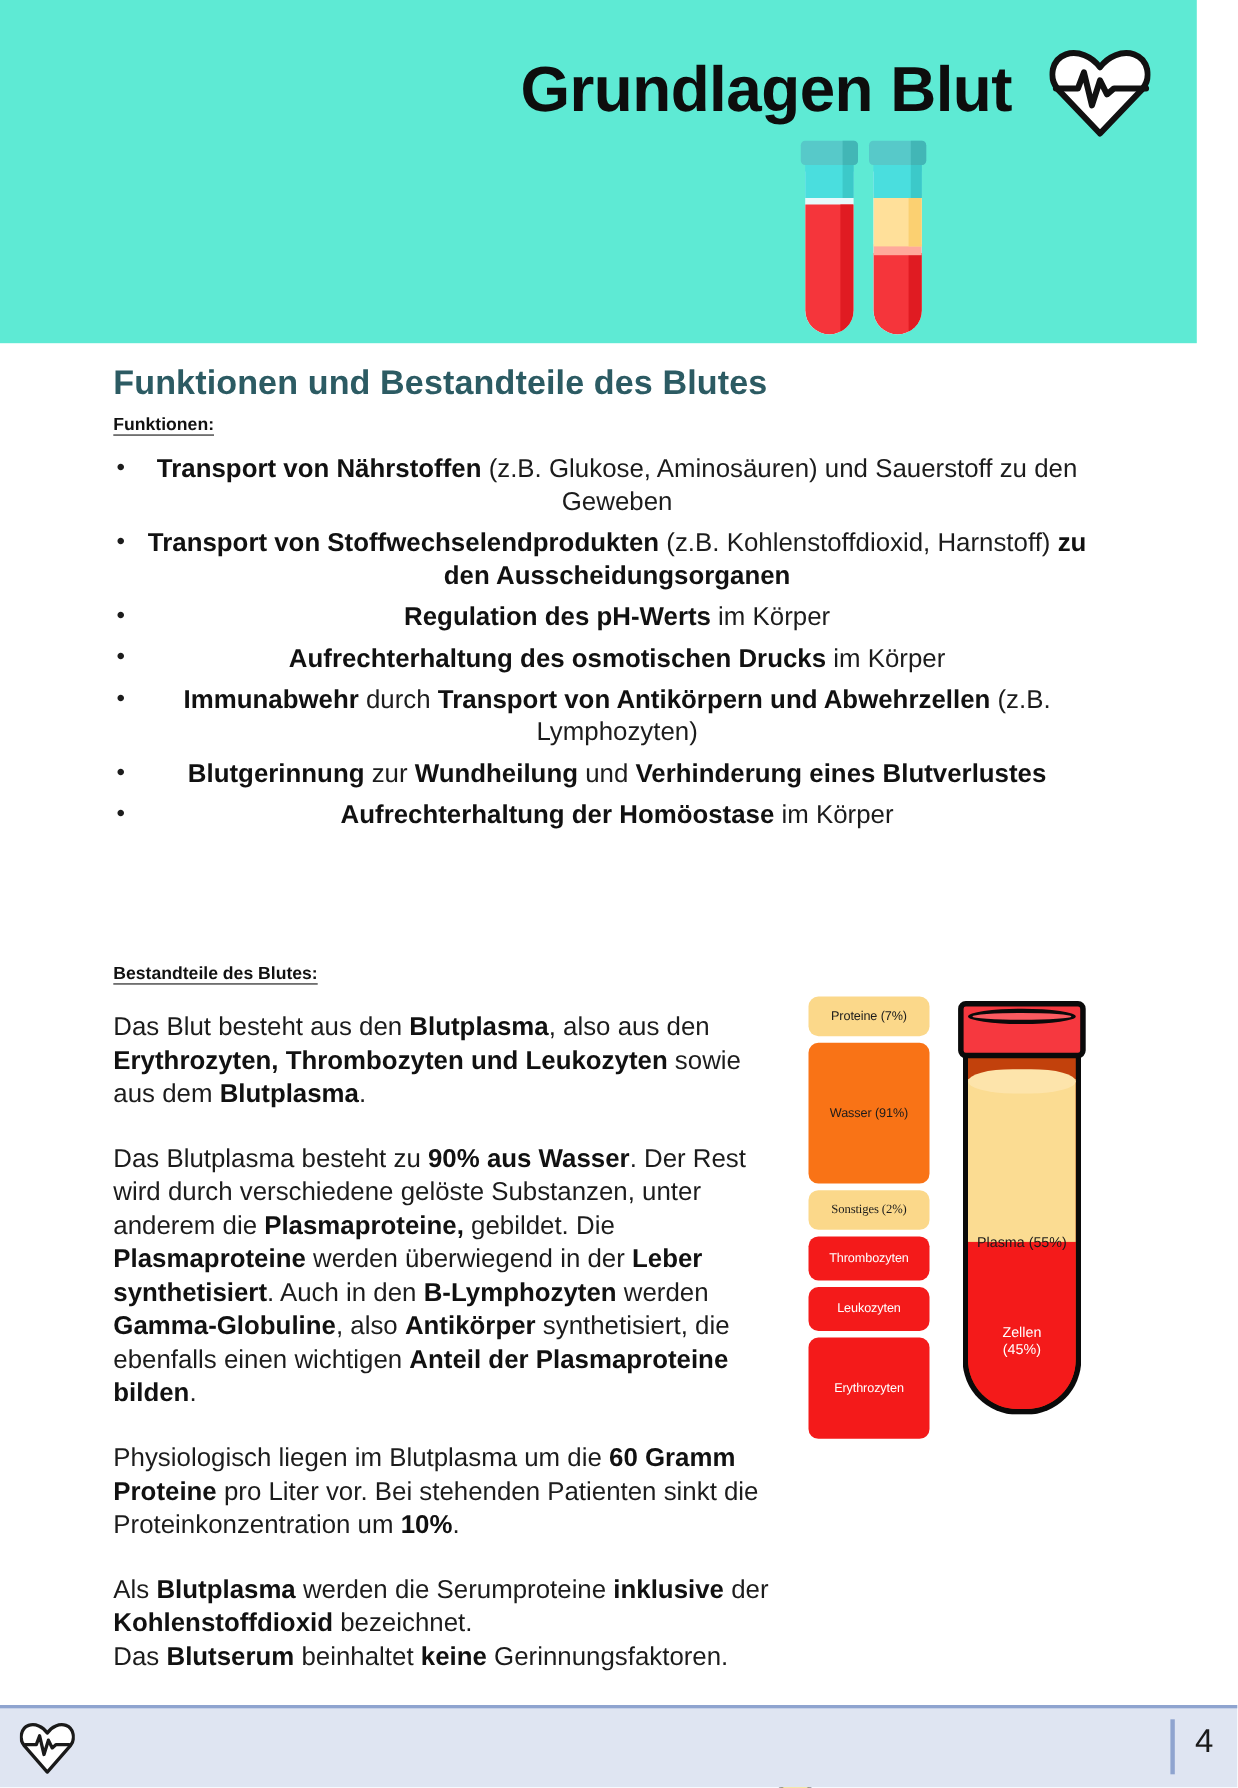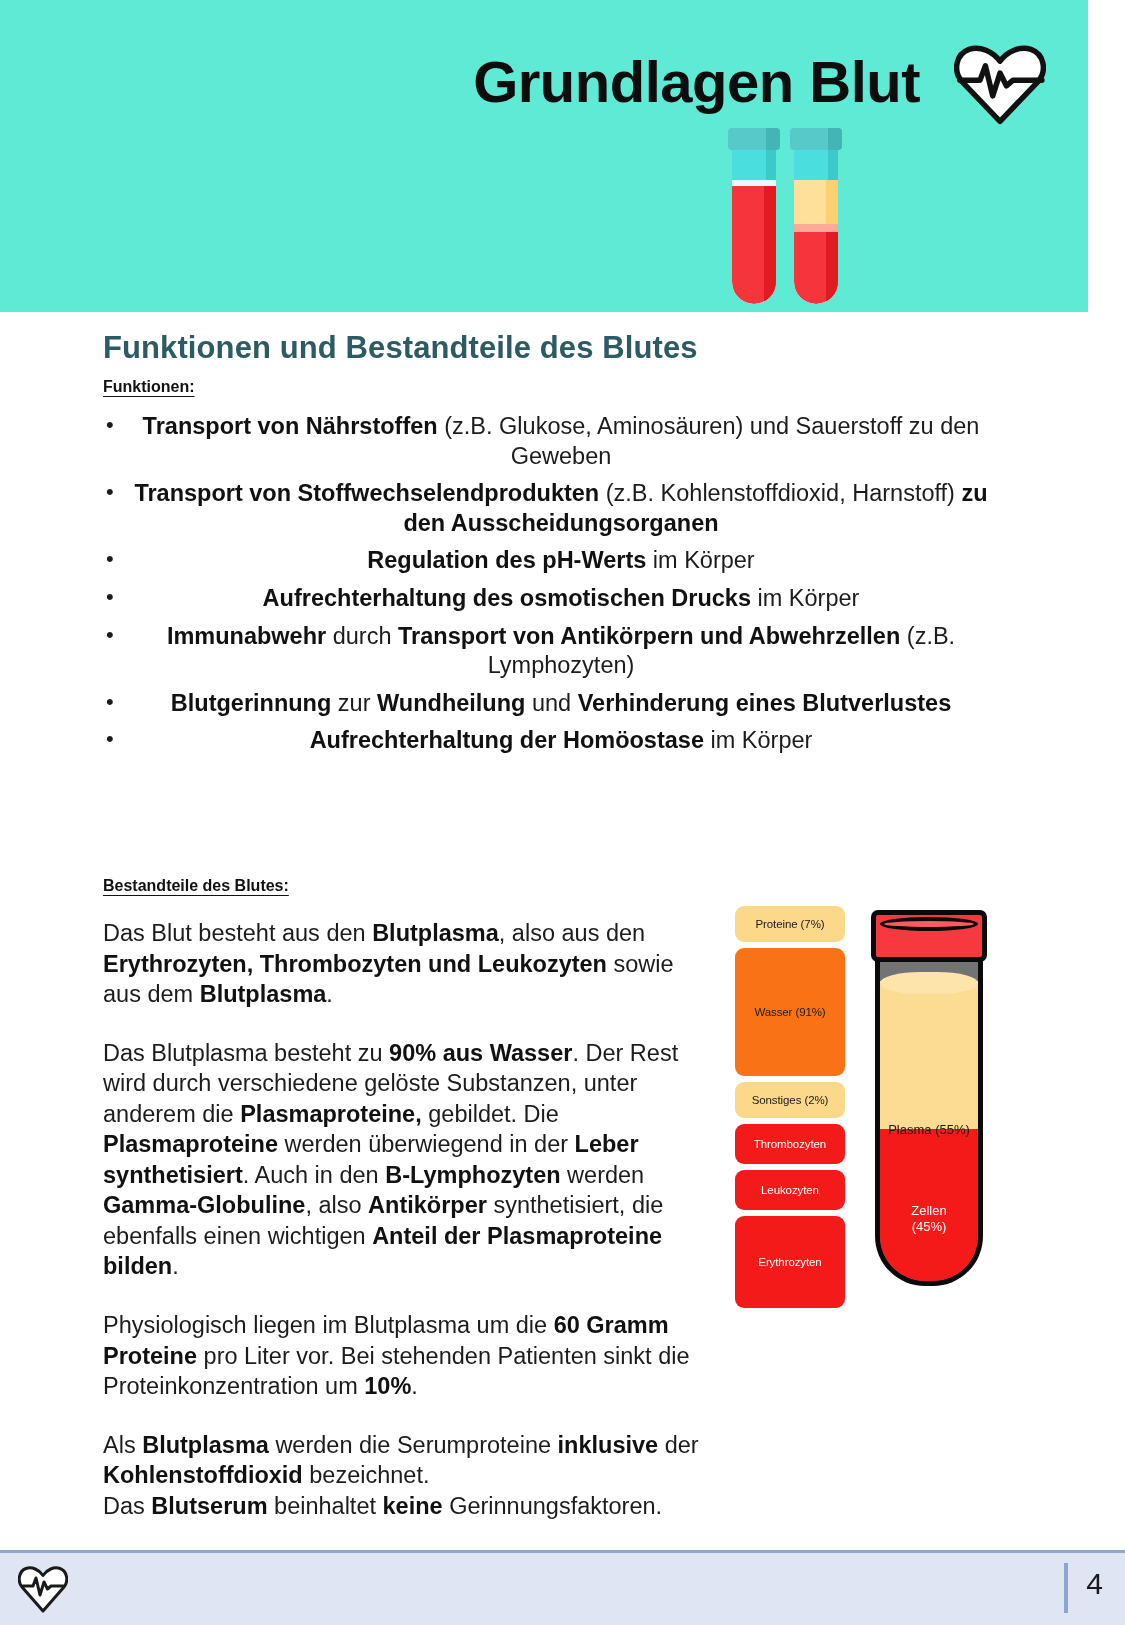--- a/index.html
+++ b/index.html
@@ -188,21 +188,21 @@
   }
   .tube2-outline {
     position: absolute;
     left: 0; top: 16px;
     width: 108px; height: 360px;
     box-sizing: border-box;
     border: 5px solid #0a0a0a;
     border-top: none;
     border-bottom-left-radius: 50px;
     border-bottom-right-radius: 50px;
-    background: #737373;
+    background: #c2410c;
     overflow: hidden;
   }
   .tube2-cells {
     position: absolute; left: 0; bottom: 0; width: 100%;
     height: 152px; background: #f41a1a;
   }
   .tube2-plasma {
     position: absolute; left: 0; bottom: 152px; width: 100%;
     height: 148px; background: #fbdc92;
   }
@@ -332,21 +332,21 @@
     <p>Das Blutplasma besteht zu <b>90% aus Wasser</b>. Der Rest wird durch verschiedene gelöste Substanzen, unter anderem die <b>Plasmaproteine,</b> gebildet. Die <b>Plasmaproteine</b> werden überwiegend in der <b>Leber synthetisiert</b>. Auch in den <b>B-Lymphozyten</b> werden <b>Gamma-Globuline</b>, also <b>Antikörper</b> synthetisiert, die ebenfalls einen wichtigen <b>Anteil der Plasmaproteine bilden</b>.</p>
     <p>Physiologisch liegen im Blutplasma um die <b>60 Gramm Proteine</b> pro Liter vor. Bei stehenden Patienten sinkt die Proteinkonzentration um <b>10%</b>.</p>
     <p class="tight">Als <b>Blutplasma</b> werden die Serumproteine <b>inklusive</b> der <b>Kohlenstoffdioxid</b> bezeichnet.</p>
     <p class="tight">Das <b>Blutserum</b> beinhaltet <b>keine</b> Gerinnungsfaktoren.</p>
   </div>
 
   <div class="diagram">
 
     <div class="chip amber" style="top:0px;height:36px;">Proteine (7%)</div>
     <div class="chip blue" style="top:42px;height:128px;">Wasser (91%)</div>
-    <div class="chip amber" style="top:176px;height:36px;">Sonstiges (2%)</div>
+    <div class="chip amber" style="top:176px;height:36px;font-family:Liberation Serif, serif;">Sonstiges (2%)</div>
     <div class="chip red" style="top:218px;height:40px;">Thrombozyten</div>
     <div class="chip red" style="top:264px;height:40px;">Leukozyten</div>
     <div class="chip red" style="top:310px;height:92px;">Erythrozyten</div>
 
     <div class="tube2">
       <div class="tube2-outline">
         <div class="tube2-cells"></div>
         <div class="tube2-plasma"></div>
         <div class="tube2-plasma-top"></div>
         <div class="tube2-label" style="top:196px;">Plasma (55%)</div>

